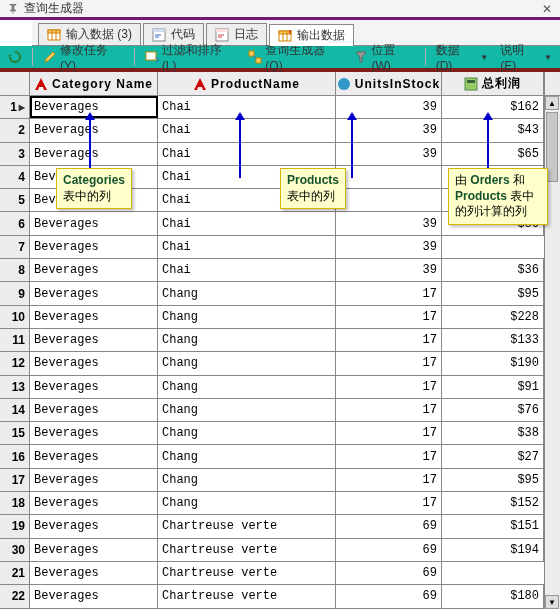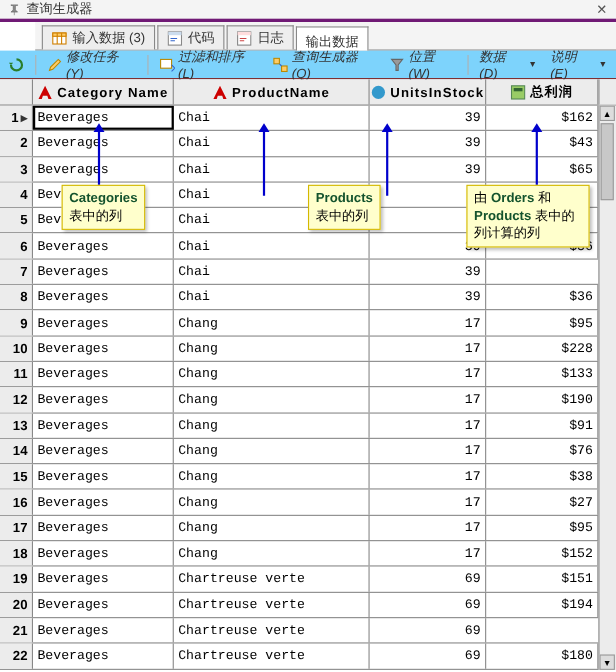--- a/index.html
+++ b/index.html
@@ -4,24 +4,24 @@
 <style>
 * { box-sizing: border-box; margin: 0; padding: 0; }
 body { font-family: "Microsoft YaHei", Tahoma, Arial, sans-serif; font-size: 12px; background: #fff; width: 560px; height: 611px; overflow: hidden; position: relative; }
 .titlebar { display: flex; align-items: center; height: 20px; border-bottom: 3px solid #701a75; padding: 0 4px 0 8px; background: #f4f4f4; }
 .titlebar .pin { width: 10px; height: 10px; margin-right: 6px; }
 .titlebar .title { flex: 1; font-size: 12px; color: #333; }
 .titlebar .x { font-family: Arial; font-size: 12px; color: #555; padding: 0 4px; cursor: default; }
 
 .tabs { display: flex; align-items: flex-end; height: 26px; padding-left: 6px; border-bottom: 1px solid #888; background: #f4f4f4; margin-left: 32px; }
 .tab { display: flex; align-items: center; height: 22px; padding: 0 8px; border: 1px solid #888; border-bottom: none; margin-right: 2px; background: #eee; font-size: 12px; color: #333; gap: 5px; }
-.tab.active { background: #fff; position: relative; top: 1px; flex-direction: column; }
+.tab.active { background: #fff; position: relative; top: 1px; }
 .tabicon { display: inline-block; width: 14px; height: 14px; }
 
-.toolbar { display: flex; align-items: center; height: 26px; border-bottom: 1px solid #7f1d1d; padding: 0 4px; gap: 4px; background: #7dd3fc; font-style: italic; }
+.toolbar { display: flex; align-items: center; height: 26px; border-bottom: 4px solid #7f1d1d; padding: 0 4px; gap: 4px; background: #14b8a6; }
 .tbtn { display: flex; align-items: center; height: 22px; padding: 0 4px; font-size: 12px; color: #333; gap: 3px; }
 .tbtn svg, .tbtn .ico { width: 14px; height: 14px; }
 .sep { width: 1px; height: 18px; background: #b0b0b0; margin: 0 2px; }
 .dd { font-size: 8px; color: #333; margin-left: 1px; }
 
 .gridwrap { position: relative; height: 537px; overflow: hidden; }
 .ghead { display: flex; height: 24px; border-bottom: 1px solid #888; background: #ececec; }
 .rownumhead { width: 30px; border-right: 1px solid #888; }
 .colh { display: flex; align-items: center; justify-content: center; border-right: 1px solid #888; font-size: 12px; font-weight: bold; letter-spacing: 1px; gap: 4px; font-family: Liberation Sans, sans-serif; }
 .colh.c1 { width: 128px; }
@@ -309,21 +309,21 @@
           <div class="cell c4">$152</div>
         </div>
         <div class="row">
           <div class="rownum">19</div>
           <div class="cell c1">Beverages</div>
           <div class="cell c2">Chartreuse verte</div>
           <div class="cell c3">69</div>
           <div class="cell c4">$151</div>
         </div>
         <div class="row">
-          <div class="rownum">20</div>
+          <div class="rownum">30</div>
           <div class="cell c1">Beverages</div>
           <div class="cell c2">Chartreuse verte</div>
           <div class="cell c3">69</div>
           <div class="cell c4">$194</div>
         </div>
         <div class="row">
           <div class="rownum">21</div>
           <div class="cell c1">Beverages</div>
           <div class="cell c2">Chartreuse verte</div>
           <div class="cell c3">69</div>
@@ -369,16 +369,16 @@
   </div>
 
   <div class="callout" style="left:56px; top:96px;">
     <b>Categories</b><br>
     <span> 表中的列</span>
   </div>
   <div class="callout" style="left:280px; top:96px;">
     <b>Products</b><br>
     <span> 表中的列</span>
   </div>
-  <div class="callout" style="left:424px; top:96px; width:112px;">
+  <div class="callout" style="left:448px; top:96px; width:100px;">
     <span>由 </span><b>Orders</b><span> 和 </span><b>Products</b><span> 表中的列计算的列</span>
   </div>
 </div>
 
 </body></html>

